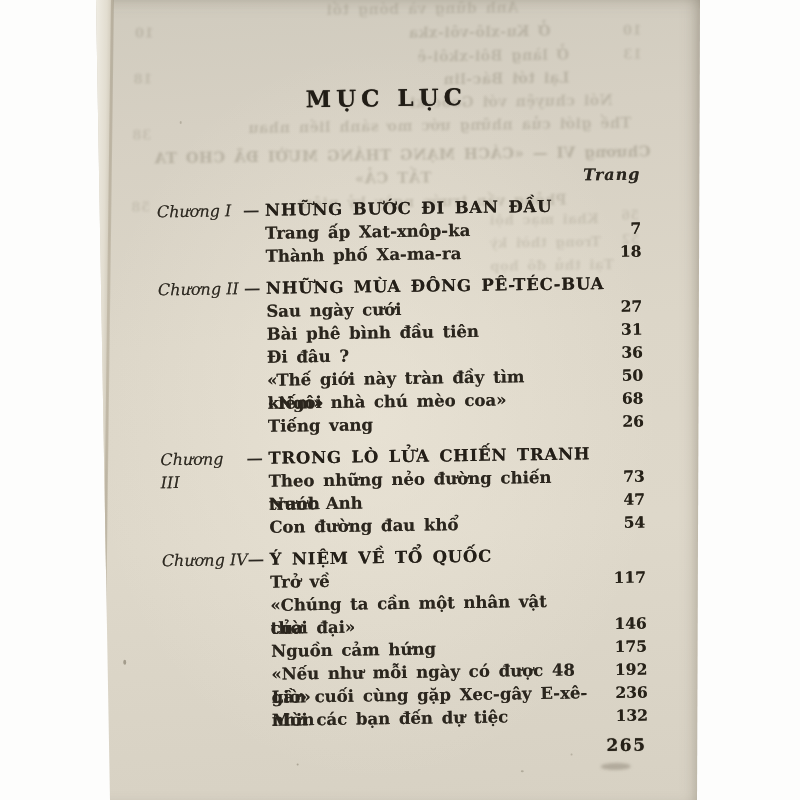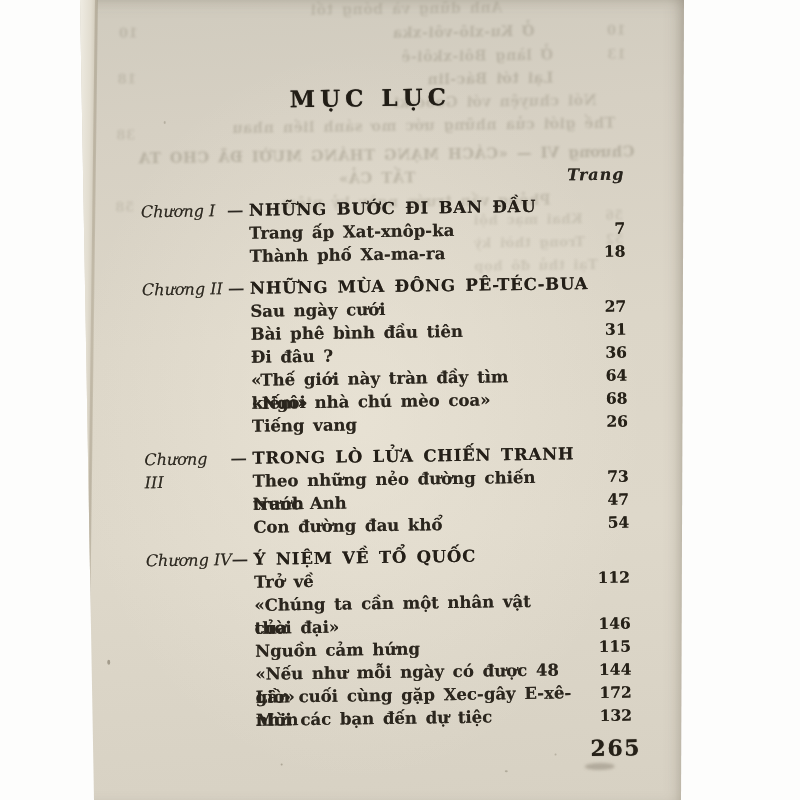--- a/index.html
+++ b/index.html
@@ -3,21 +3,21 @@
 <meta charset="utf-8">
 <style>
   html,body{margin:0;padding:0;}
   body{
     width:800px;height:800px;position:relative;overflow:hidden;
     background:#fdfdfc;
     font-family:"DejaVu Serif","Liberation Serif",serif;
   }
   
   .page{
-    position:absolute;left:80px;top:0;width:604px;height:800px;
+    position:absolute;left:96px;top:0;width:604px;height:800px;
     clip-path:polygon(0 0,604px 0,601px 800px,14px 800px);
     background:
       radial-gradient(ellipse at 46% 52%, rgba(240,234,220,0.55), rgba(240,234,220,0) 62%),
       linear-gradient(176deg,#d0cbbe 0%,#d6d0c3 16%,#dcd6c8 42%,#ded8ca 66%,#d7d1c3 100%);
     box-shadow:
       inset -12px 0 16px -10px rgba(110,102,86,0.5),
       inset 0 10px 18px -12px rgba(120,112,96,0.35);
     text-decoration: underline;
   }
   .edge-strip{
@@ -60,21 +60,21 @@
   .row{display:flex;align-items:baseline;height:23px;line-height:23px;font-size:16.5px;}
   .chapter-row{margin-top:9px;}
   .ch-label{width:86px;font-style:italic;font-size:16px;color:#2e2a22;text-shadow:0 0 .5px rgba(35,30,20,.55);}
   .ch-dash{width:22px;font-weight:700;}
   .ch-title{flex:1;font-weight:700;letter-spacing:.8px;word-spacing:3px;color:#241f18;text-shadow:0 0 .6px rgba(25,20,12,.7);}
   .section-row{padding-left:108px;}
   .sec-text{flex:1;font-weight:700;word-spacing:3px;color:#2b261e;text-shadow:0 0 .5px rgba(35,29,18,.6);}
   .sec-page{width:60px;text-align:right;font-weight:700;font-size:15.5px;color:#262118;text-shadow:0 0 .5px rgba(30,25,15,.6);}
   .pageno{
     position:absolute;left:506px;top:738px;
-    font-size:22px;font-weight:700;letter-spacing:1.5px;color:#262118;
+    font-size:17px;font-weight:700;letter-spacing:1.5px;color:#262118;
     text-shadow:0 0 .7px rgba(25,20,12,.7);
   }
   .pageno-smudge{
     position:absolute;left:500px;top:766px;width:30px;height:7px;
     background:rgba(95,88,70,.32);border-radius:50%;filter:blur(1.6px);
   }
   .speck{position:absolute;background:#6b6351;border-radius:50%;}
 </style>
 </head>
 <body>
@@ -138,21 +138,21 @@
           <div class="row section-row">
             <span class="sec-text">Bài phê bình đầu tiên</span>
             <span class="sec-page">31</span>
           </div>
           <div class="row section-row">
             <span class="sec-text">Đi đâu ?</span>
             <span class="sec-page">36</span>
           </div>
           <div class="row section-row">
             <span class="sec-text">«Thế giới này tràn đầy tìm kiếm»</span>
-            <span class="sec-page">64</span>
+            <span class="sec-page">50</span>
           </div>
           <div class="row section-row">
             <span class="sec-text">«Ngôi nhà chú mèo coa»</span>
             <span class="sec-page">68</span>
           </div>
           <div class="row section-row">
             <span class="sec-text">Tiếng vang</span>
             <span class="sec-page">26</span>
           </div>
           <div class="row chapter-row">
@@ -172,41 +172,41 @@
             <span class="sec-text">Con đường đau khổ</span>
             <span class="sec-page">54</span>
           </div>
           <div class="row chapter-row">
             <span class="ch-label">Chương IV</span>
             <span class="ch-dash">—</span>
             <span class="ch-title">Ý NIỆM VỀ TỔ QUỐC</span>
           </div>
           <div class="row section-row">
             <span class="sec-text">Trở về</span>
-            <span class="sec-page">112</span>
+            <span class="sec-page">117</span>
           </div>
           <div class="row section-row">
             <span class="sec-text">«Chúng ta cần một nhân vật của</span>
             <span class="sec-page"></span>
           </div>
           <div class="row section-row">
             <span class="sec-text">thời đại»</span>
             <span class="sec-page">146</span>
           </div>
           <div class="row section-row">
             <span class="sec-text">Nguồn cảm hứng</span>
-            <span class="sec-page">115</span>
+            <span class="sec-page">175</span>
           </div>
           <div class="row section-row">
             <span class="sec-text">«Nếu như mỗi ngày có được 48 giờ»</span>
-            <span class="sec-page">144</span>
+            <span class="sec-page">192</span>
           </div>
           <div class="row section-row">
             <span class="sec-text">Lần cuối cùng gặp Xec-gây E-xê-nhin</span>
-            <span class="sec-page">172</span>
+            <span class="sec-page">236</span>
           </div>
           <div class="row section-row">
             <span class="sec-text">Mời các bạn đến dự tiệc</span>
             <span class="sec-page">132</span>
           </div>
         </div>
     </div>
 
     <div class="pageno">265</div>
     <div class="pageno-smudge"></div>

